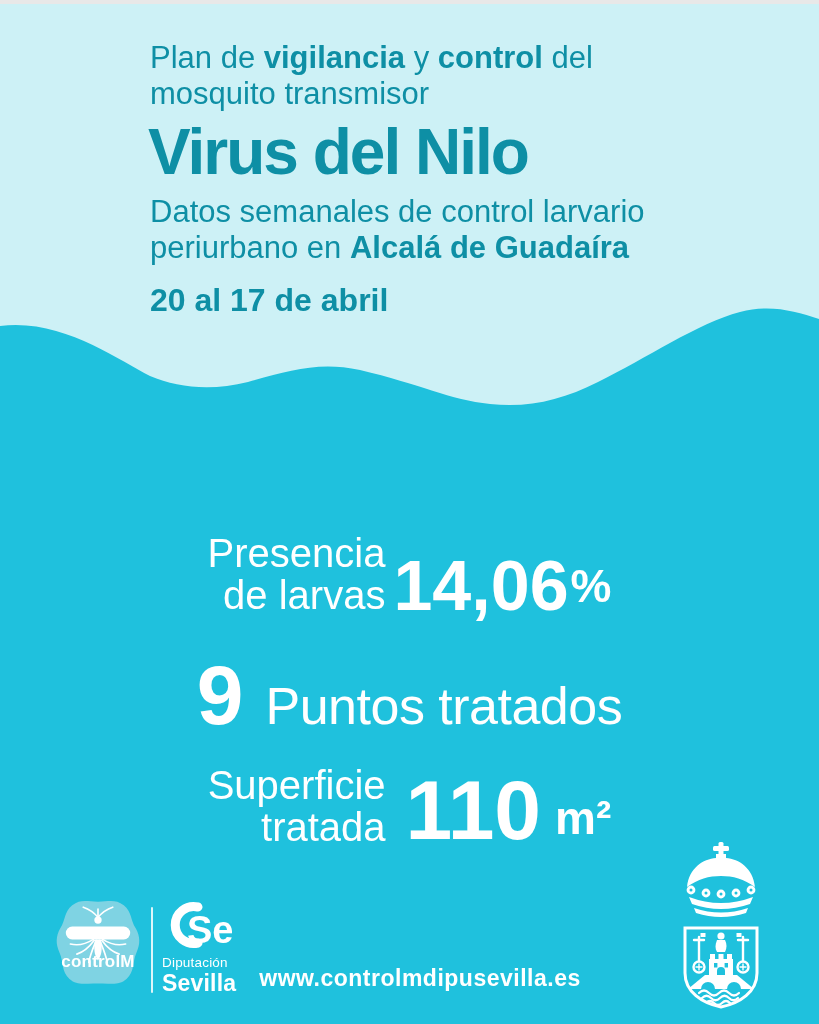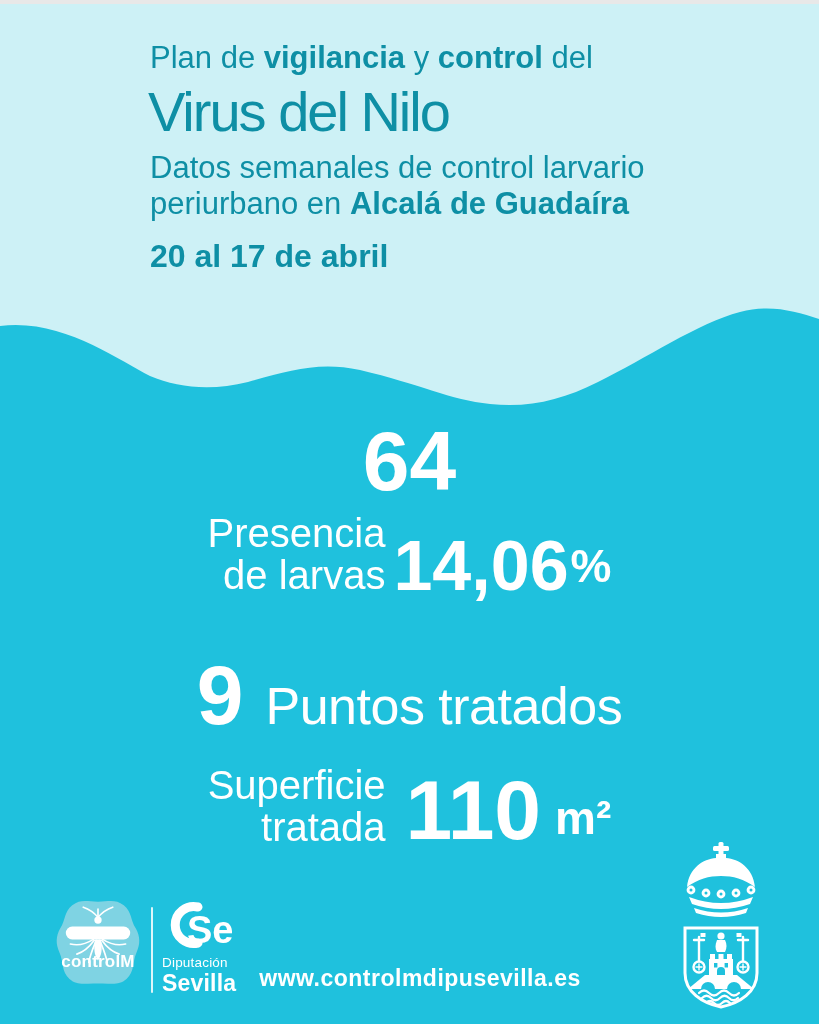--- a/index.html
+++ b/index.html
@@ -13,33 +13,33 @@
   html,body{background:#e8e8e8;font-family:"Liberation Sans","DejaVu Sans",sans-serif;}
   .poster{
     position:relative;width:819px;height:1024px;overflow:hidden;
     background:var(--bg);margin:4px auto;
   }
   .header-bg{position:absolute;top:0;left:0;width:819px;height:300px;background:var(--light);}
   .wave{position:absolute;top:300px;left:0;display:block;}
   .header-text{position:absolute;top:36px;left:150px;color:var(--teal);width:620px;}
   .intro{font-size:31px;line-height:1.16;font-weight:400;}
   .intro b{font-weight:700;}
-  .main-title{font-size:56px;line-height:1.0;font-weight:400;letter-spacing:-2px;margin:8px 0 10px -2px;}
+  .main-title{font-size:64px;line-height:1.0;font-weight:700;letter-spacing:-2px;margin:8px 0 10px -2px;}
   .subtitle{font-size:31px;line-height:1.16;font-weight:400;}
   .subtitle b{font-weight:700;}
   .date-range{font-size:32px;font-weight:700;margin-top:16px;}
   .stat{position:absolute;left:0;width:819px;display:flex;justify-content:center;color:var(--white);}
   .stat-simple{align-items:baseline;gap:22px;}
   .stat-value{font-size:84px;font-weight:700;line-height:0.95;letter-spacing:0;}
   .stat-label{font-size:52px;font-weight:400;letter-spacing:-0.5px;line-height:1;}
   .stat-composite{align-items:flex-end;gap:20px;}
   .stat-small-label{font-size:40px;font-weight:400;line-height:1.05;text-align:right;margin-bottom:3px;}
   .stat-unit{font-size:46px;font-weight:700;margin-bottom:6px;margin-left:-6px;}
   .stat-1{top:418px;}
-  .stat-2{top:508px;gap:8px;}
+  .stat-2{top:528px;gap:8px;}
   .stat-3{top:652px;}
   .stat-4{top:760px;}
   .controlm-logo{position:absolute;left:52px;top:894px;width:92px;height:92px;}
   .controlm-logo svg{position:absolute;top:0;left:0;}
   .controlm-label{position:absolute;left:0;top:54px;width:92px;text-align:center;
     color:var(--white);font-size:17px;font-weight:700;letter-spacing:0.2px;}
   .footer-divider{position:absolute;left:151px;top:903px;width:2px;height:86px;
     background:rgba(255,255,255,0.85);border-radius:2px;}
   .se-logo{position:absolute;left:162px;top:897px;width:90px;color:var(--white);}
   .se-name{font-size:13.5px;font-weight:400;margin-top:2px;letter-spacing:0.2px;}
@@ -57,31 +57,31 @@
 
   <svg class="wave" width="819" height="120" viewBox="0 0 819 120">
     <path d="M0,0 H819 V15 C795,7 770,0 740,8 C698,19 645,55 598,78 C562,96 530,104 490,100
              C450,96 420,80 360,66 C318,57 288,67 248,78 C212,87 178,84 150,72
              C118,56 62,14 0,22 Z" fill="#CDF1F6"></path>
   </svg>
 
   <div class="header-text">
     <div class="intro">
       <span>Plan de </span><b>vigilancia</b><span> y </span><b>control</b><span> del</span><br>
+      <span>mosquito transmisor</span>
     </div>
     <h1 class="main-title">Virus del Nilo</h1>
     <div class="subtitle">
       <span>Datos semanales de control larvario</span><br>
       <span>periurbano en </span><b>Alcalá de Guadaíra</b>
     </div>
     <div class="date-range">20 al 17 de abril</div>
   </div>
 
   <div class="stat stat-simple stat-1">
-    <span class="stat-value">64</span>
   </div>
 
   <div class="stat stat-composite stat-2">
     <span class="stat-small-label">
       <span>Presencia</span><br>
       <span>de larvas</span>
     </span>
     <span class="stat-value" style="font-size:70px;">14,06</span>
     <span class="stat-unit">%</span>
   </div>

